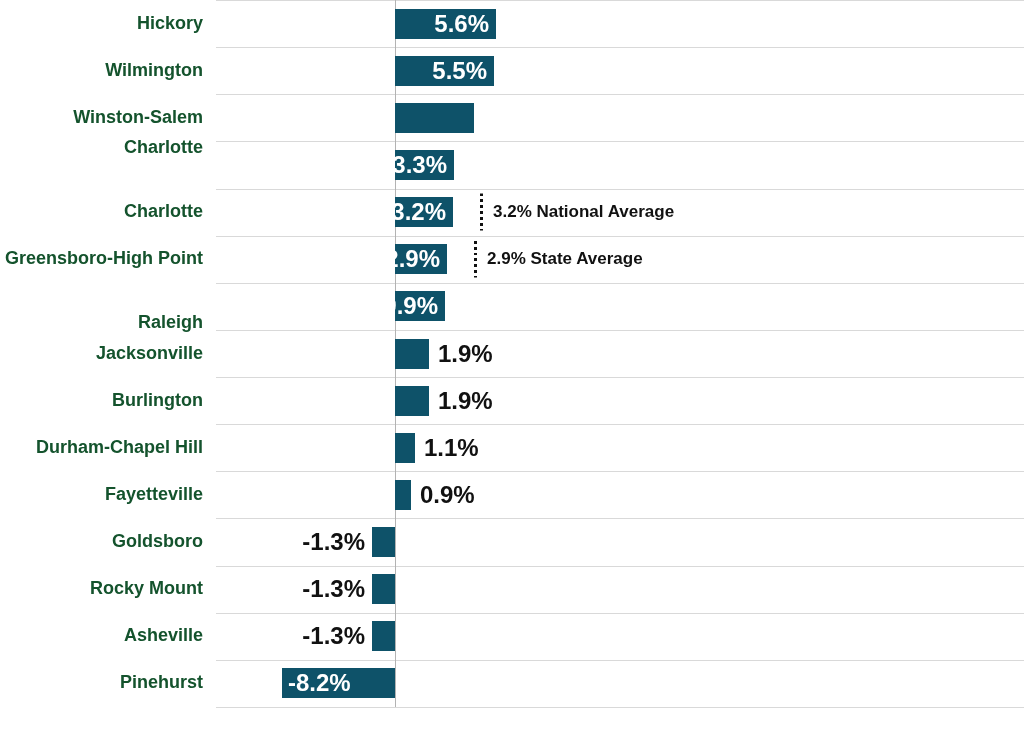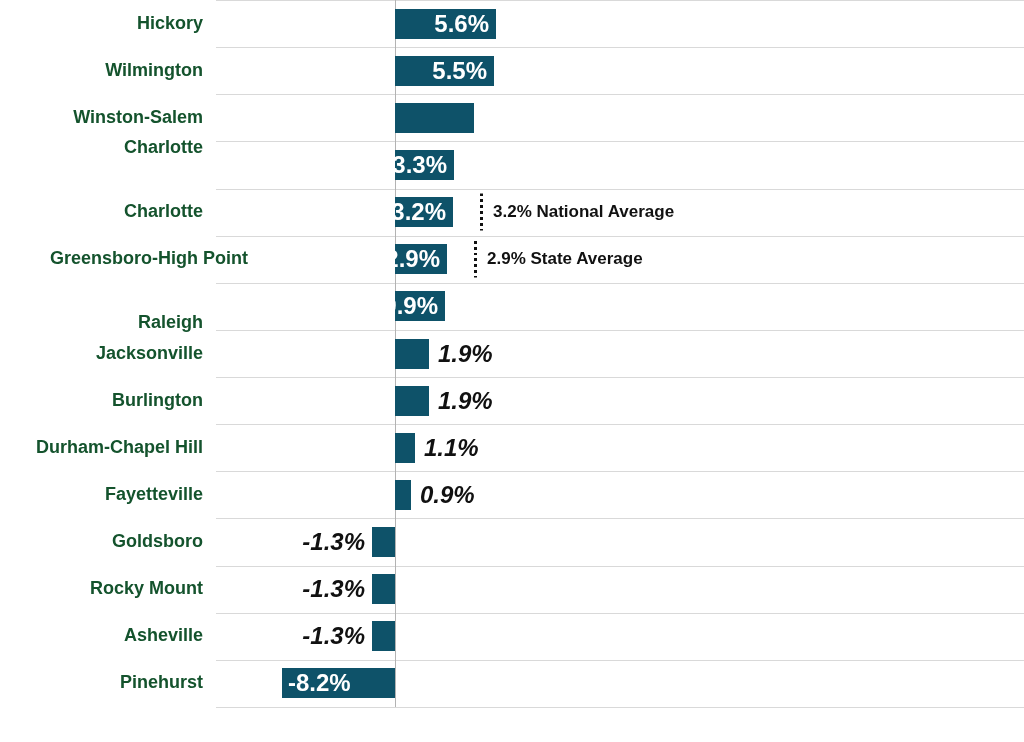--- a/index.html
+++ b/index.html
@@ -40,21 +40,21 @@
     position: absolute;
     font-size: 24px;
     font-weight: bold;
     white-space: nowrap;
     transform: translateY(-50%);
   }
   .val-label.align-right {
     transform: translate(-100%, -50%);
   }
   .val-inside  { color: #ffffff; }
-  .val-outside { color: #111111; font-style: italic; }
+  .val-outside { color: #111111; }
   .dotted-marker {
     position: absolute;
     width: 3px;
     transform: translateY(-50%);
   }
   .annotation-label {
     position: absolute;
     font-size: 17px;
     font-weight: bold;
     color: #111111;
@@ -92,21 +92,21 @@
       <div class="val-label val-inside align-right" style="top: 71px; left: 487px;">5.5%</div>
       <div class="cat-label" style="left: 0px; width: 203px; top: 107px;">Winston-Salem</div>
       <div class="bar" style="background: rgb(14, 82, 105); width: 79px; height: 30px; top: 103px; left: 395px;"></div>
       <div class="val-label val-inside align-right" style="top: 118px; left: 467px; margin-top: 37px;">4.4%</div>
       <div class="cat-label" style="left: 0px; width: 203px; top: 137px;">Charlotte</div>
       <div class="bar" style="background: rgb(14, 82, 105); width: 59px; height: 30px; top: 150px; left: 395px;"></div>
       <div class="val-label val-inside align-right" style="top: 165px; left: 447px;">3.3%</div>
       <div class="cat-label" style="left: 0px; width: 203px; top: 201px;">Charlotte</div>
       <div class="bar" style="background: rgb(14, 82, 105); width: 58px; height: 30px; top: 197px; left: 395px;"></div>
       <div class="val-label val-inside align-right" style="top: 212px; left: 446px;">3.2%</div>
-      <div class="cat-label" style="left: 0px; width: 203px; top: 248px; margin-left: 45px;">Greensboro-High Point</div>
+      <div class="cat-label" style="left: 0px; width: 203px; top: 248px;">Greensboro-High Point</div>
       <div class="bar" style="background: rgb(14, 82, 105); width: 52px; height: 30px; top: 244px; left: 395px;"></div>
       <div class="val-label val-inside align-right" style="top: 259px; left: 440px;">2.9%</div>
       <div class="cat-label" style="left: 0px; width: 203px; top: 295px; margin-top: 17px;">Raleigh</div>
       <div class="bar" style="background: rgb(14, 82, 105); width: 50px; height: 30px; top: 291px; left: 395px;"></div>
       <div class="val-label val-inside align-right" style="top: 306px; left: 438px;">29.9%</div>
       <div class="cat-label" style="left: 0px; width: 203px; top: 343px;">Jacksonville</div>
       <div class="bar" style="background: rgb(14, 82, 105); width: 34px; height: 30px; top: 339px; left: 395px;"></div>
       <div class="val-label val-outside" style="top: 354px; left: 438px;">1.9%</div>
       <div class="cat-label" style="left: 0px; width: 203px; top: 390px;">Burlington</div>
       <div class="bar" style="background: rgb(14, 82, 105); width: 34px; height: 30px; top: 386px; left: 395px;"></div>

